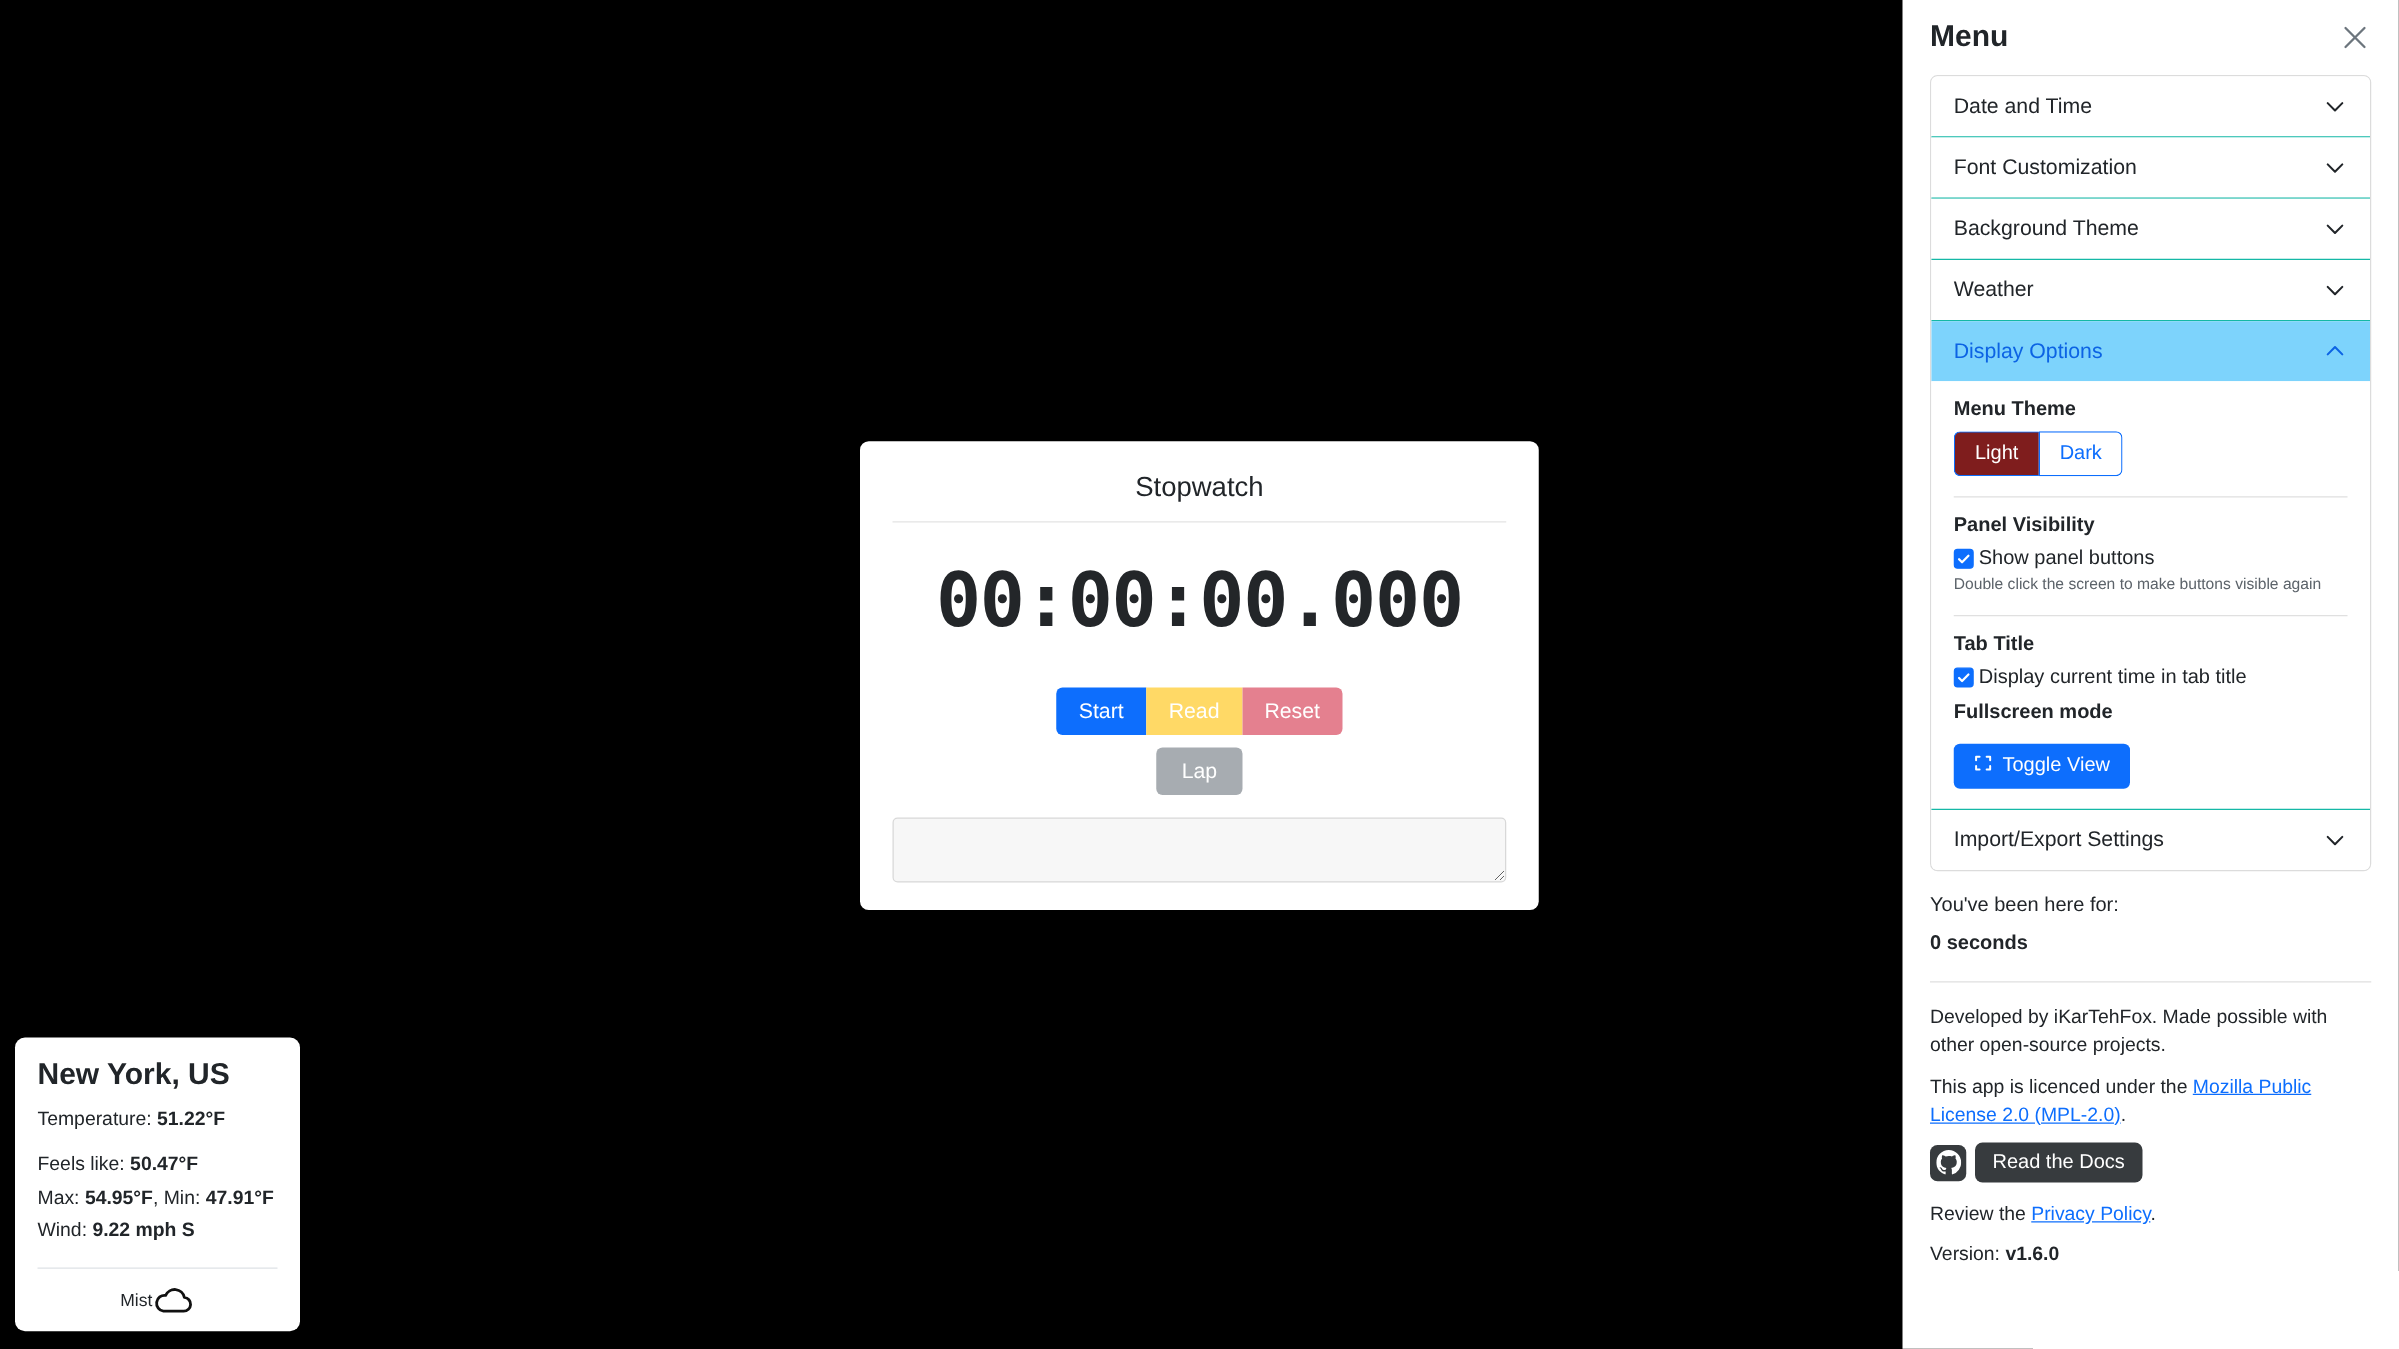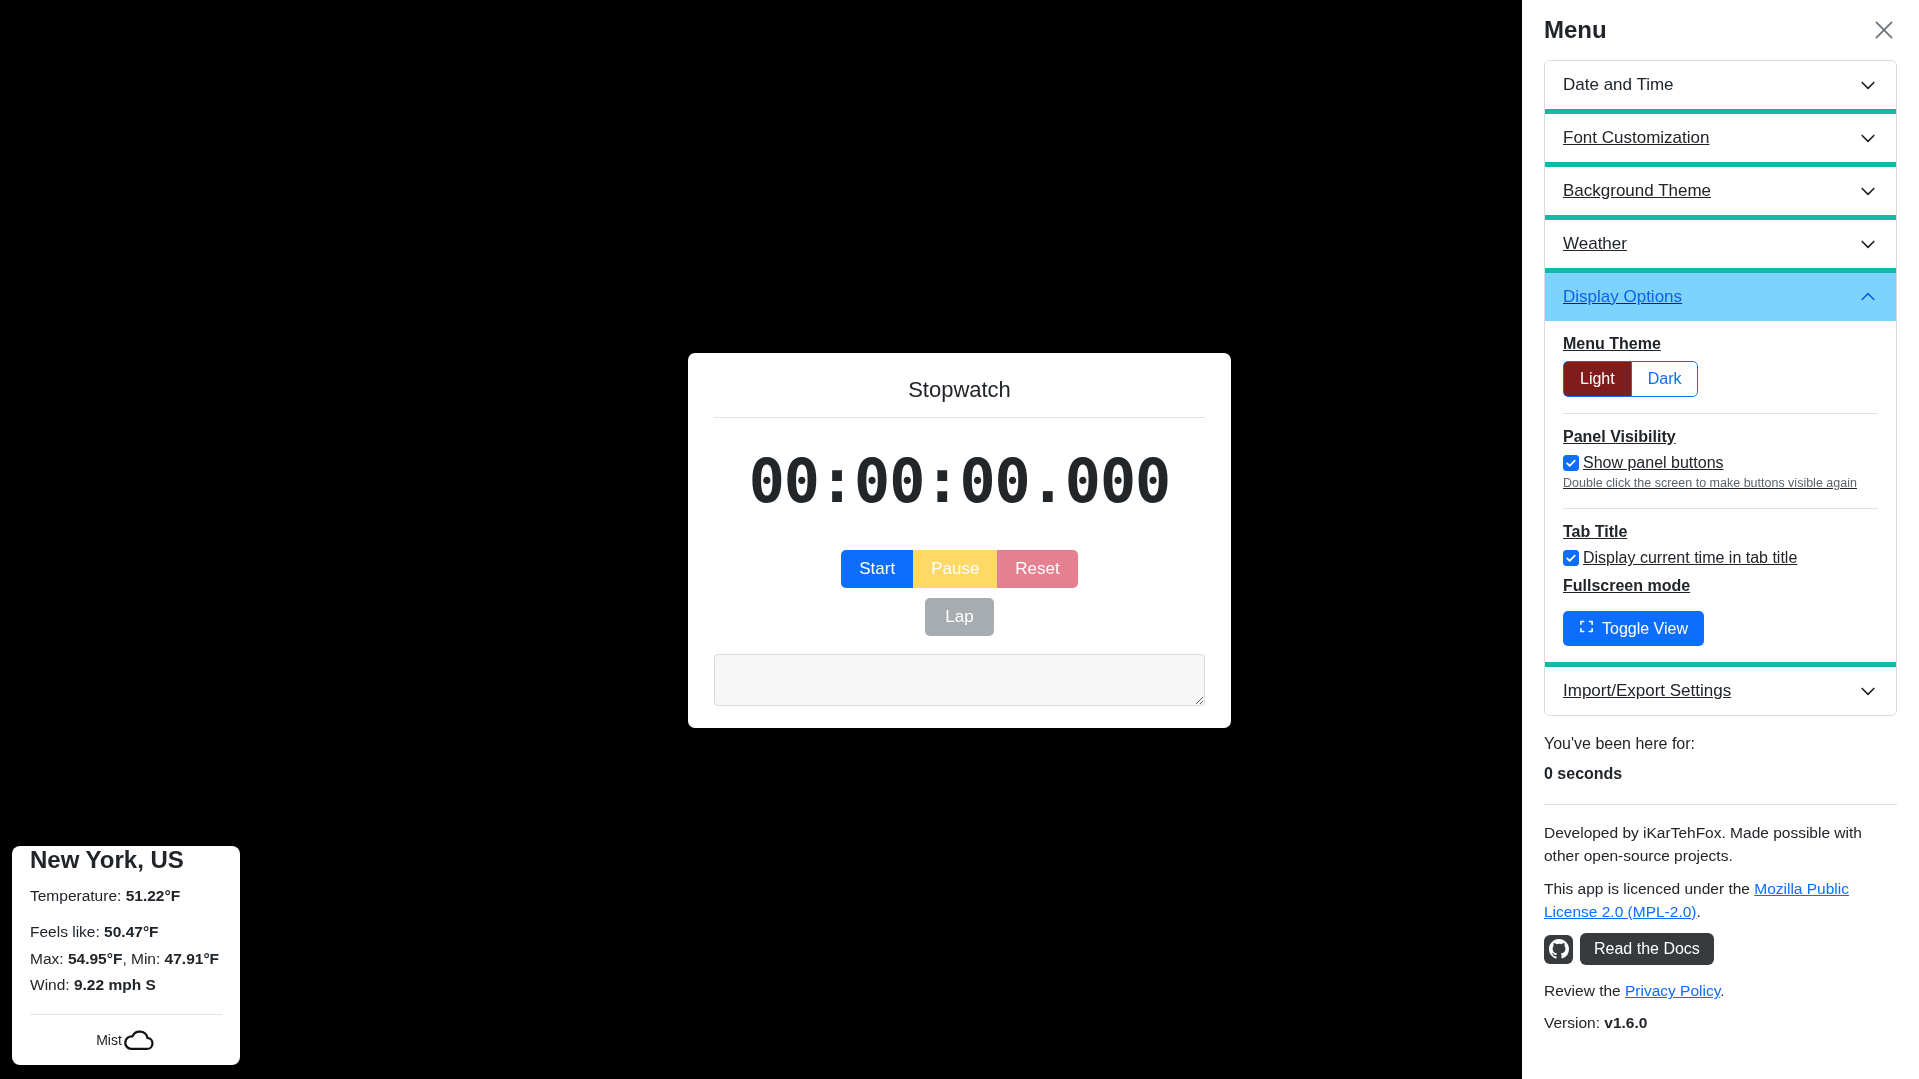--- a/index.html
+++ b/index.html
@@ -37,21 +37,21 @@
   }
 
   
   #weather-card {
     position: absolute;
     left: 12px;
     bottom: 14px;
     width: 228px;
     background: #ffffff;
     border-radius: 8px;
-    padding: 0 18px 12px 18px;
+    padding: 16px 18px 12px 18px;
     color: #212529;
     box-shadow: 0 2px 6px rgba(0,0,0,.35);
   }
   #weather-card .loc {
     font-size: 24px;
     font-weight: 600;
     margin: 0 0 10px 0;
     line-height: 1.15;
   }
   #weather-card .line { font-size: 15.5px; margin: 0 0 3px 0; line-height: 1.5; }
@@ -160,21 +160,21 @@
     width: 26px; height: 26px;
     cursor: pointer;
     color: #6c757d;
   }
 
   .accordion {
     border: 1px solid #dcdcdc;
     border-radius: 6px;
     overflow: hidden;
   }
-  .acc-item + .acc-item { border-top: 5px solid #14b8a6; text-decoration: underline; }
+  .acc-item + .acc-item { border-top: 1px solid #14b8a6; }
   .acc-header {
     display: flex;
     align-items: center;
     justify-content: space-between;
     padding: 14px 18px;
     font-size: 17px;
     color: #212529;
     cursor: pointer;
     background: #ffffff;
   }
@@ -302,21 +302,21 @@
     </span>
   </div>
 </div>
 
 <div id="stopwatch-modal">
   <div class="sw-title">Stopwatch</div>
   <hr class="sw-rule">
   <div class="sw-display">00:00:00.000</div>
   <div class="sw-btn-row">
     <button class="sw-btn start">Start</button>
-    <button class="sw-btn pause">Pause</button>
+    <button class="sw-btn pause">Read</button>
     <button class="sw-btn reset">Reset</button>
   </div>
   <div class="sw-lap-row">
     <button class="sw-btn lap">Lap</button>
   </div>
   <textarea class="sw-laps" placeholder="" style=""></textarea>
 </div>
 
 <div id="menu-panel">
 

